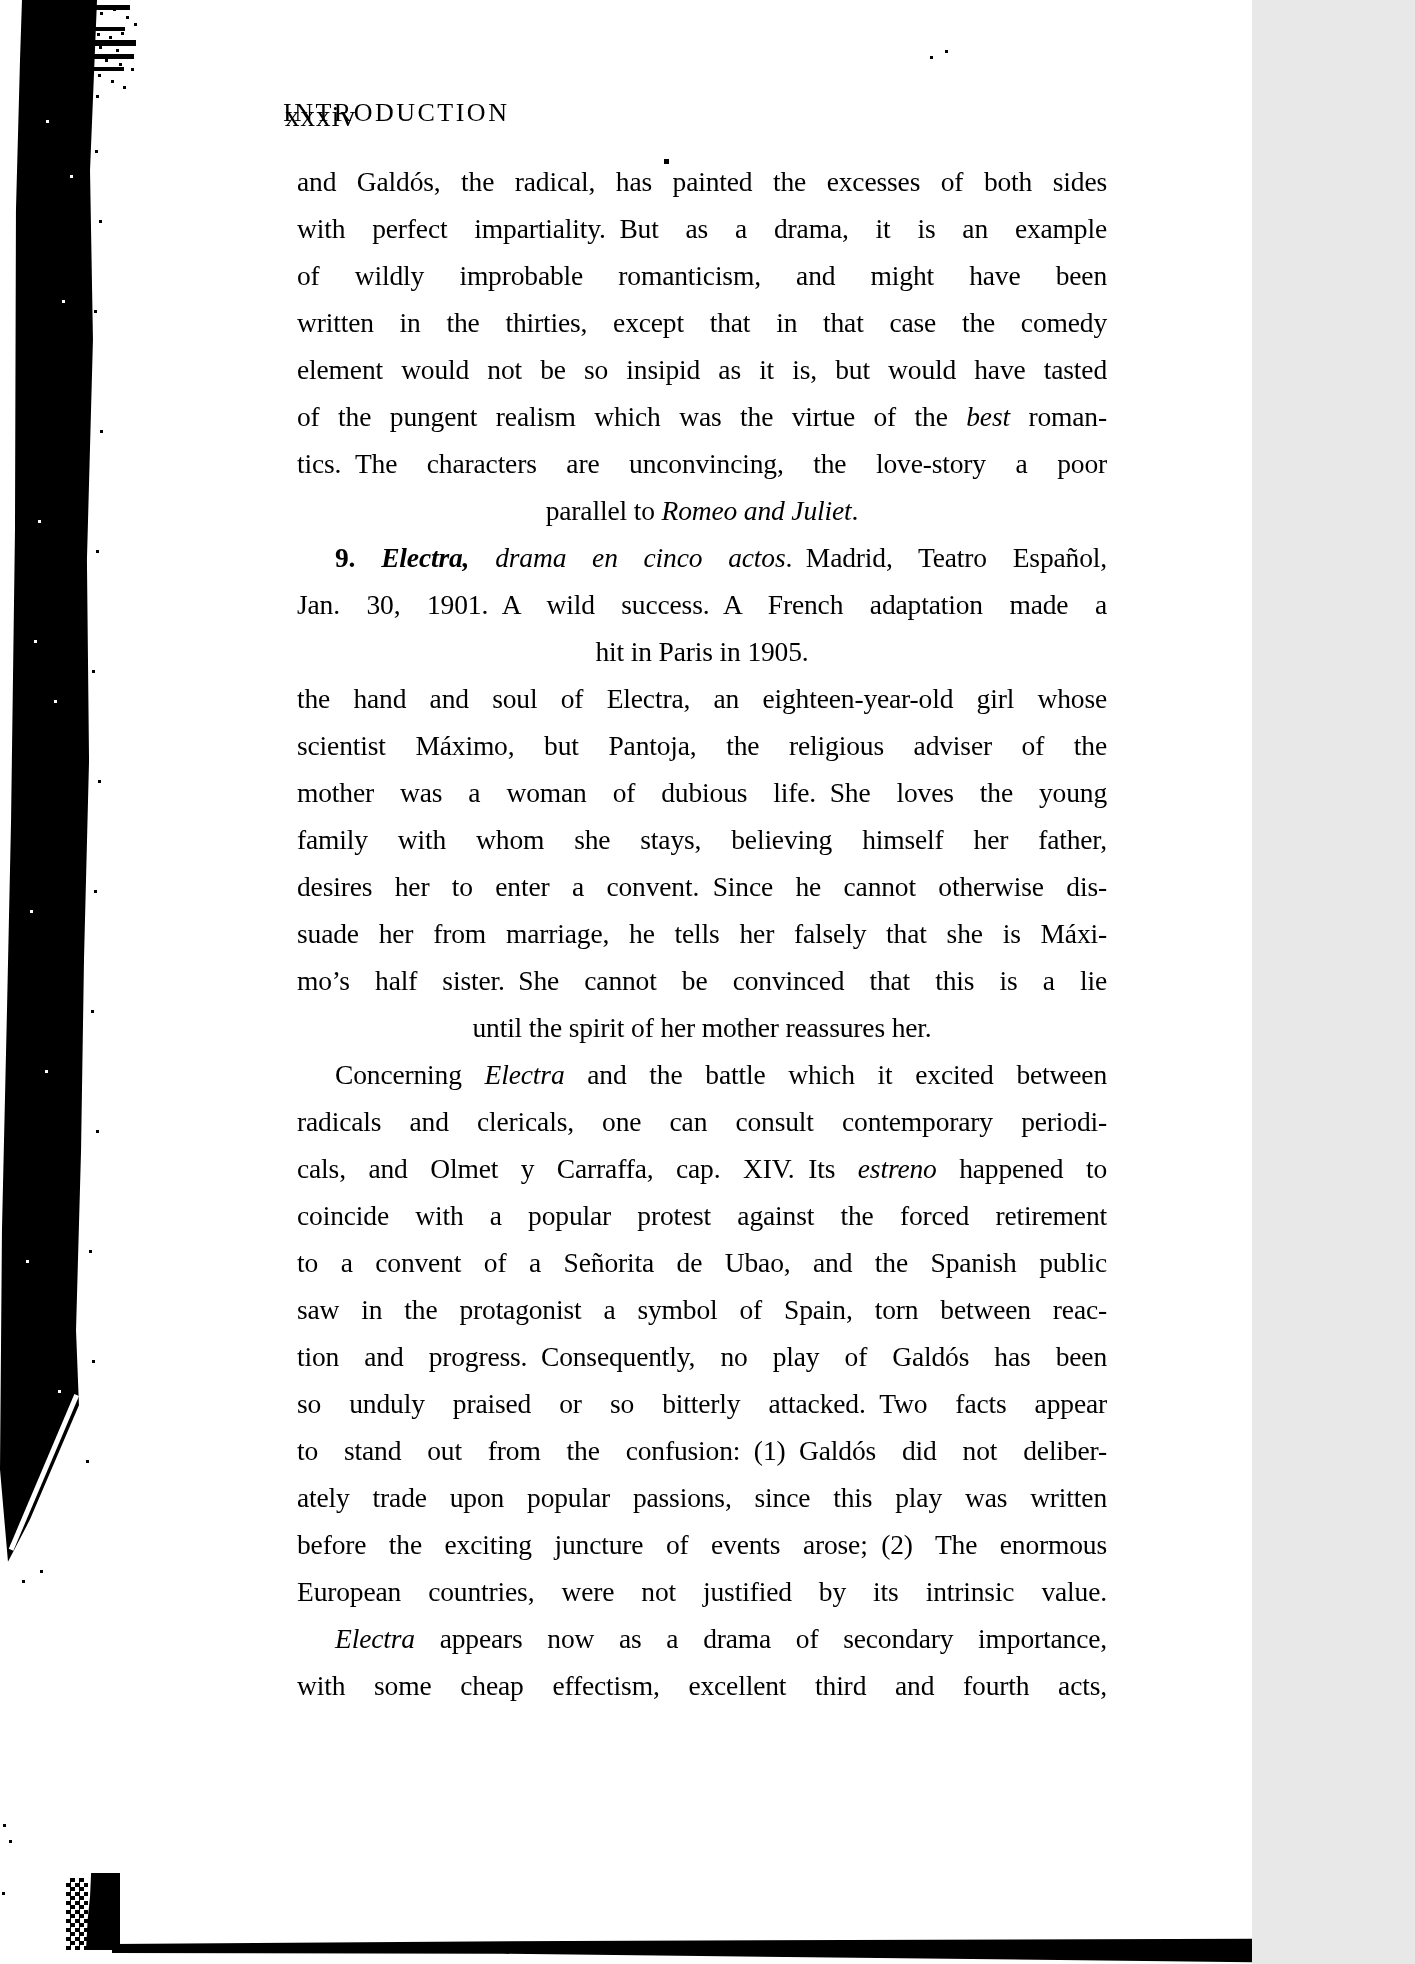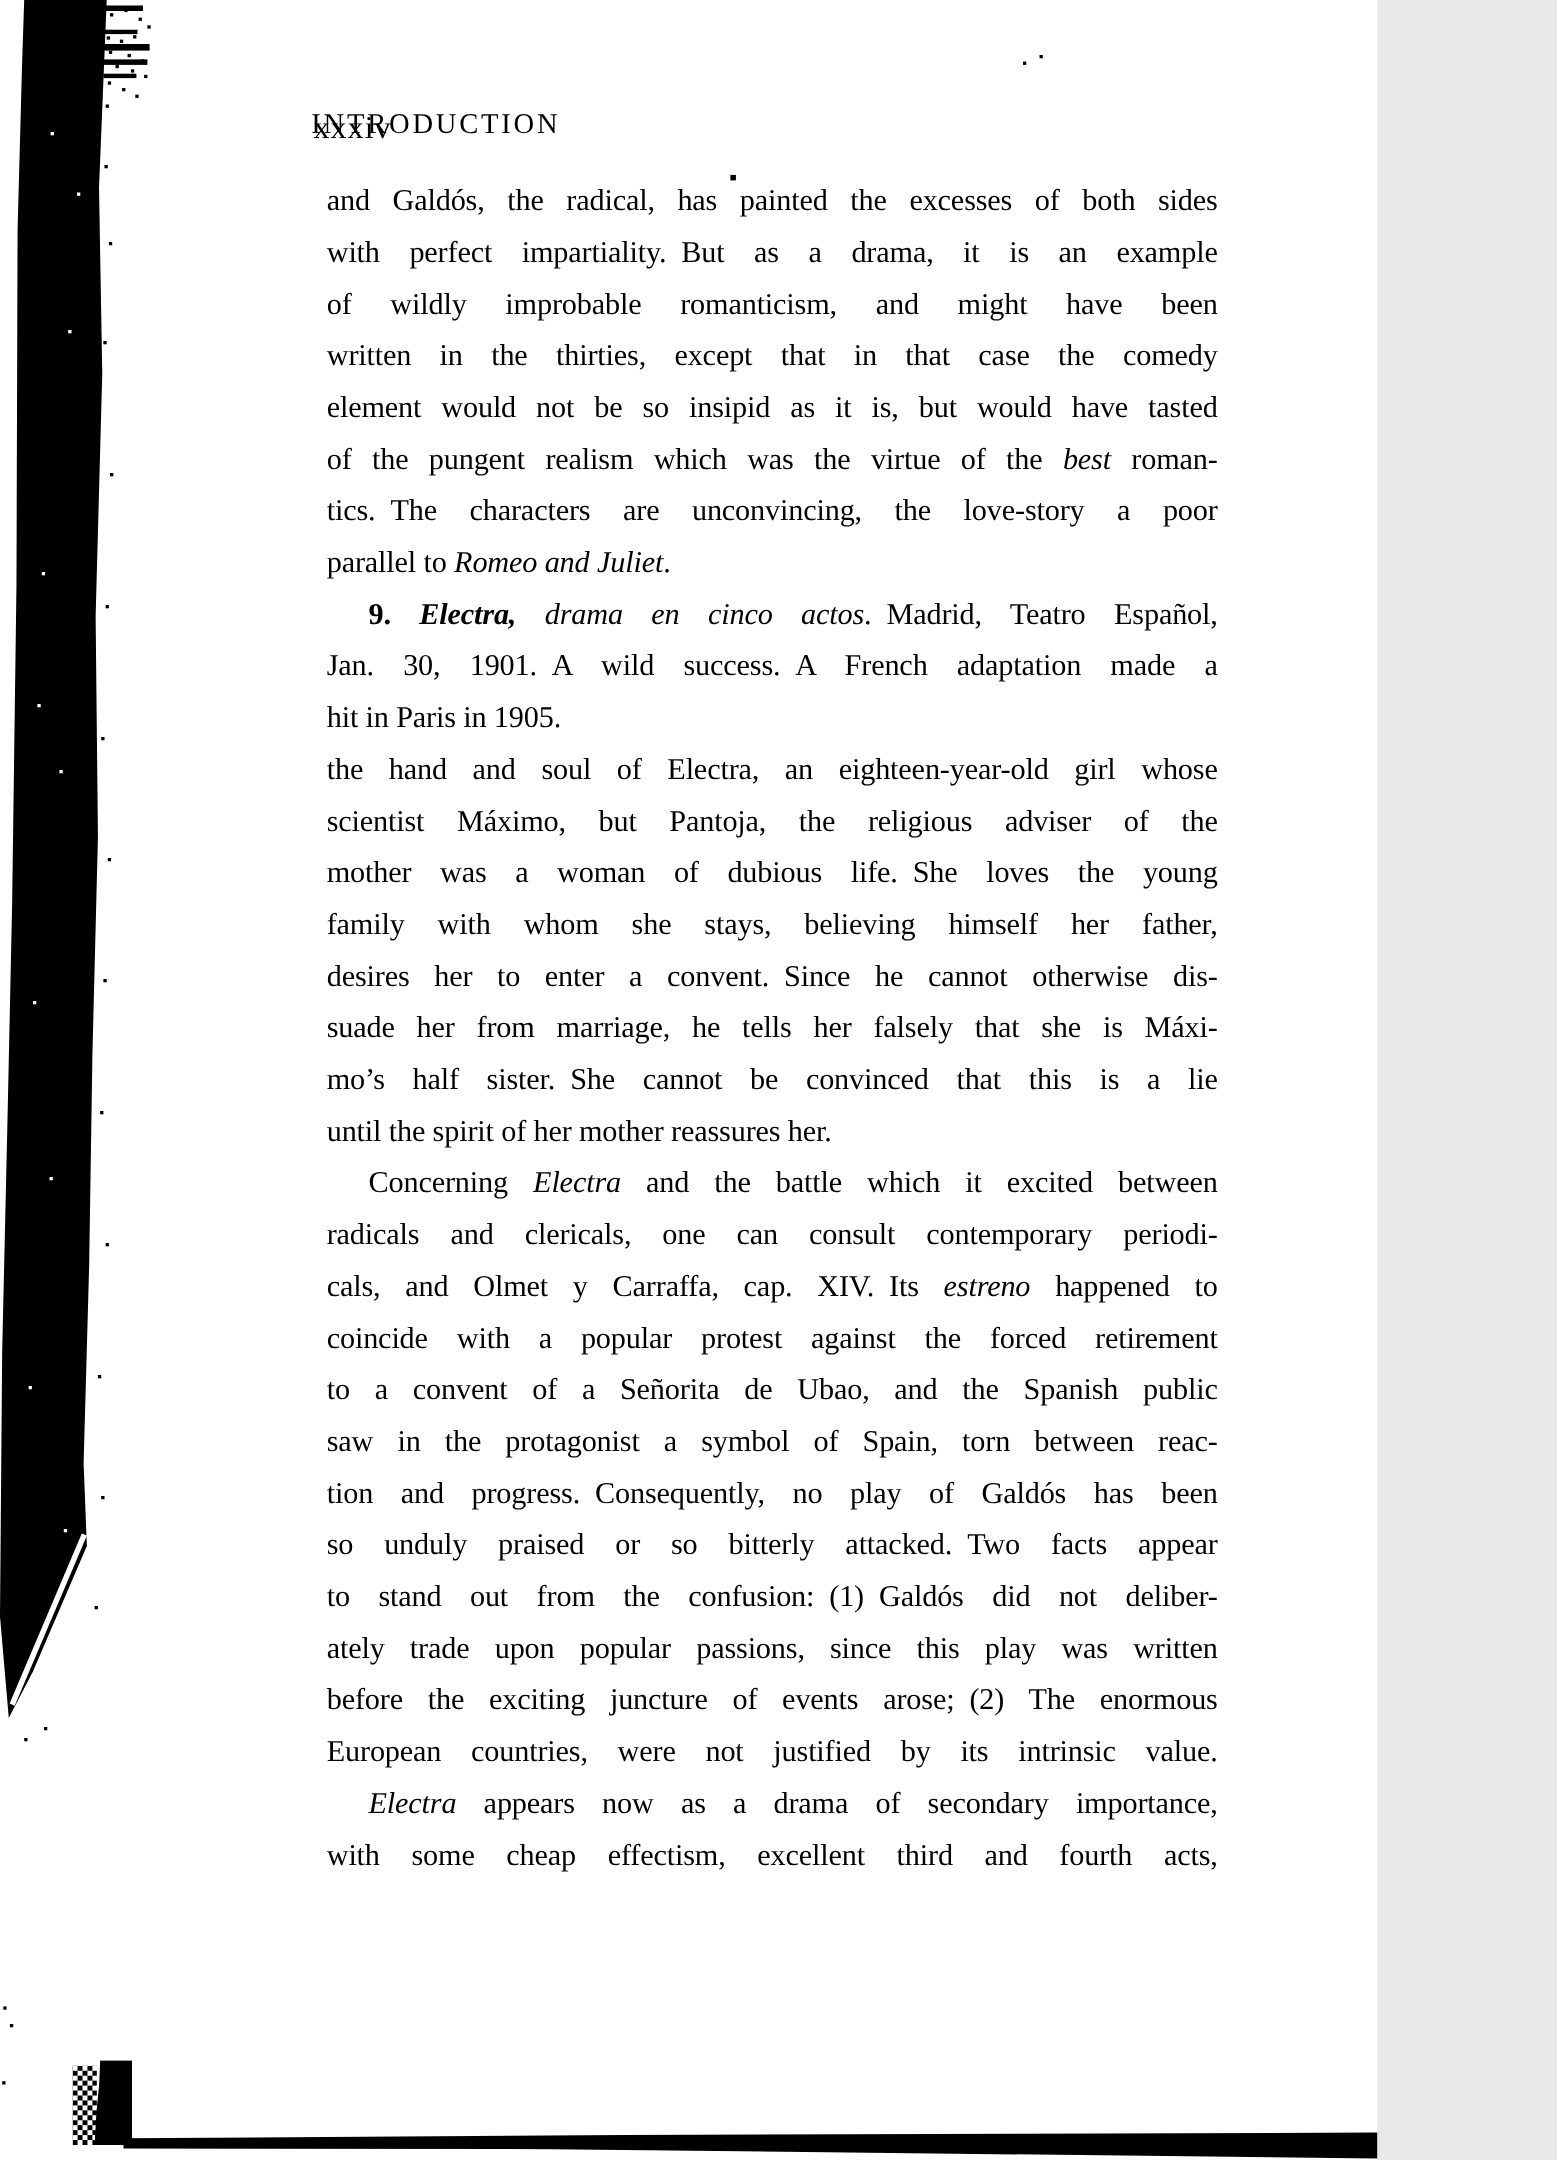--- a/index.html
+++ b/index.html
@@ -10,21 +10,21 @@
     color:#000;
   }
   
   .running-header{position:absolute; left:283px; top:96px; width:810px; height:40px;}
   .folio{position:absolute; left:2px; top:4px; font-size:29px; letter-spacing:1px;}
   .running-head{display:block; text-align:left; font-size:26px; letter-spacing:2.5px; padding-top:2px;}
   
   .textblock{position:absolute; left:297px; top:158px; width:810px;}
   .line{
     font-size:27.5px; line-height:47px; letter-spacing:-0.15px;
-    text-align:left; white-space:normal;
+    text-align:center; white-space:normal;
   }
   .line.j{text-align:justify; text-align-last:justify; text-justify:inter-word;}
   .line.ind{padding-left:38px;}
   .i{font-style:italic;}
   .b{font-weight:bold;}
   .bi{font-weight:bold; font-style:italic;}
   
   .band{
     position:absolute; left:0; top:0; width:140px; height:1565px; background:#000;
     clip-path:polygon(15.7% 0,69.3% 0,64.3% 10.9%,66.4% 21.7%,62.1% 35.8%,63.6% 48.6%,60% 61.3%,57.9% 73.5%,54.3% 85%,56.4% 89.8%,21.4% 97.1%,5.7% 99.8%,0% 93.9%,1.4% 78.6%,5% 64.5%,7.9% 52.4%,10.7% 33.9%,11.4% 13.4%,14.3% 3.8%);

